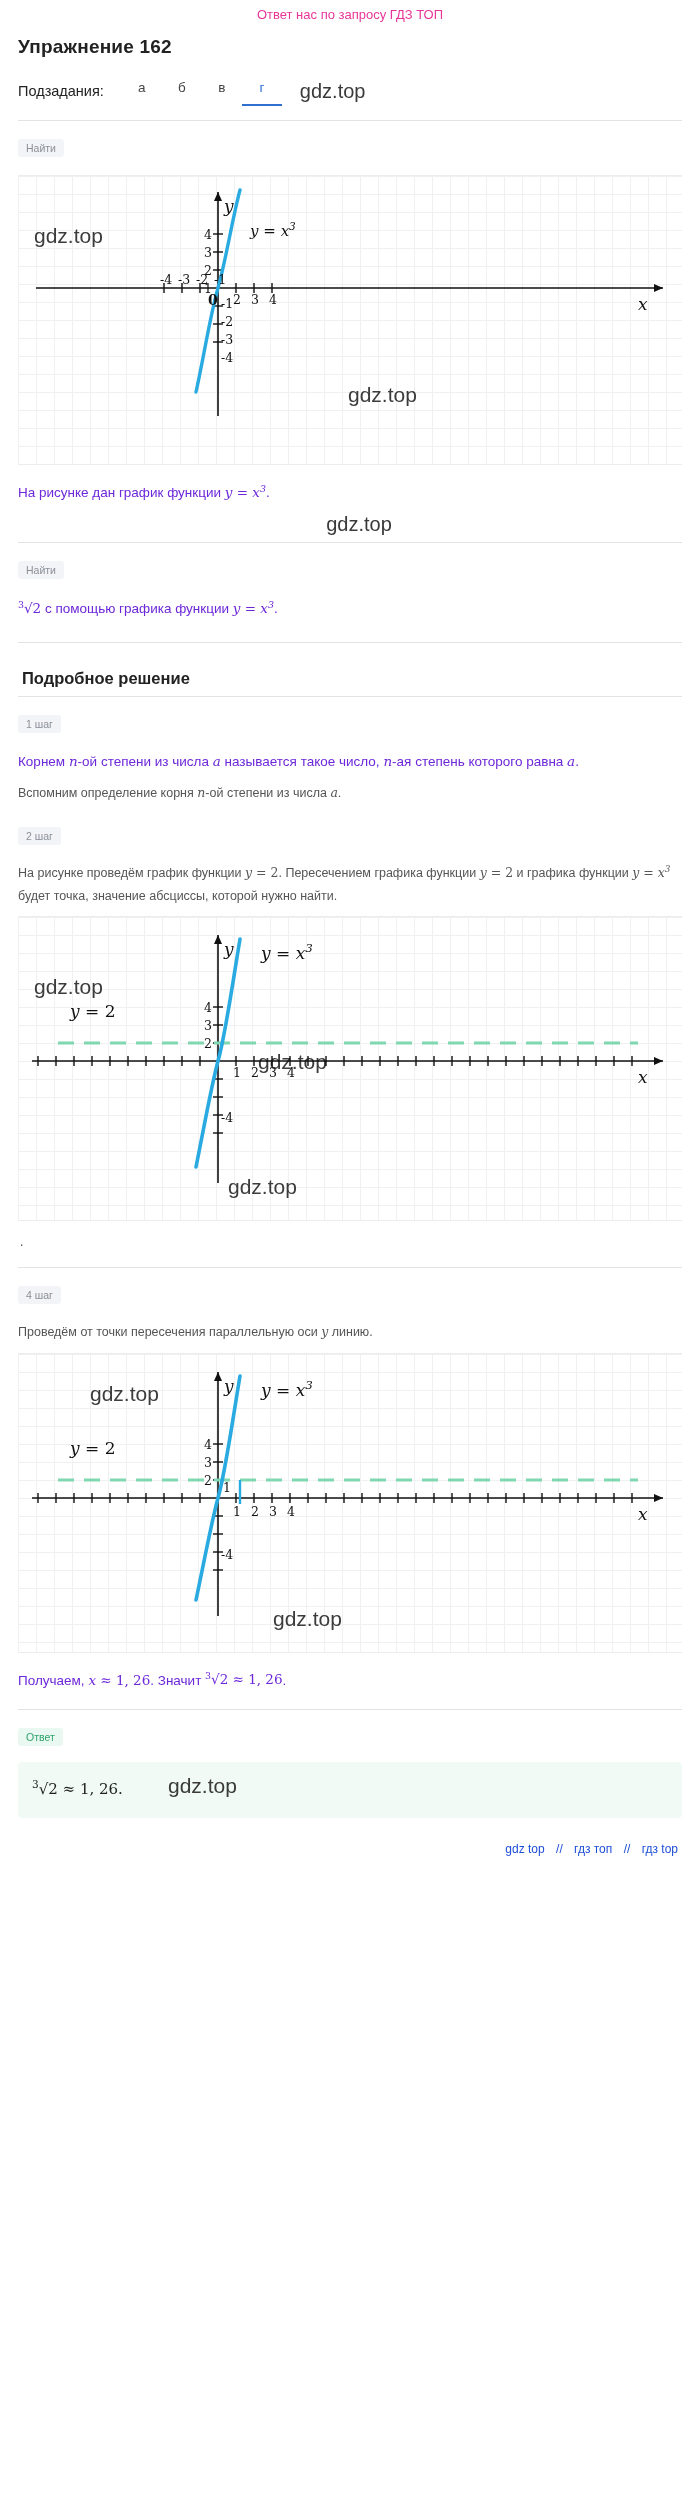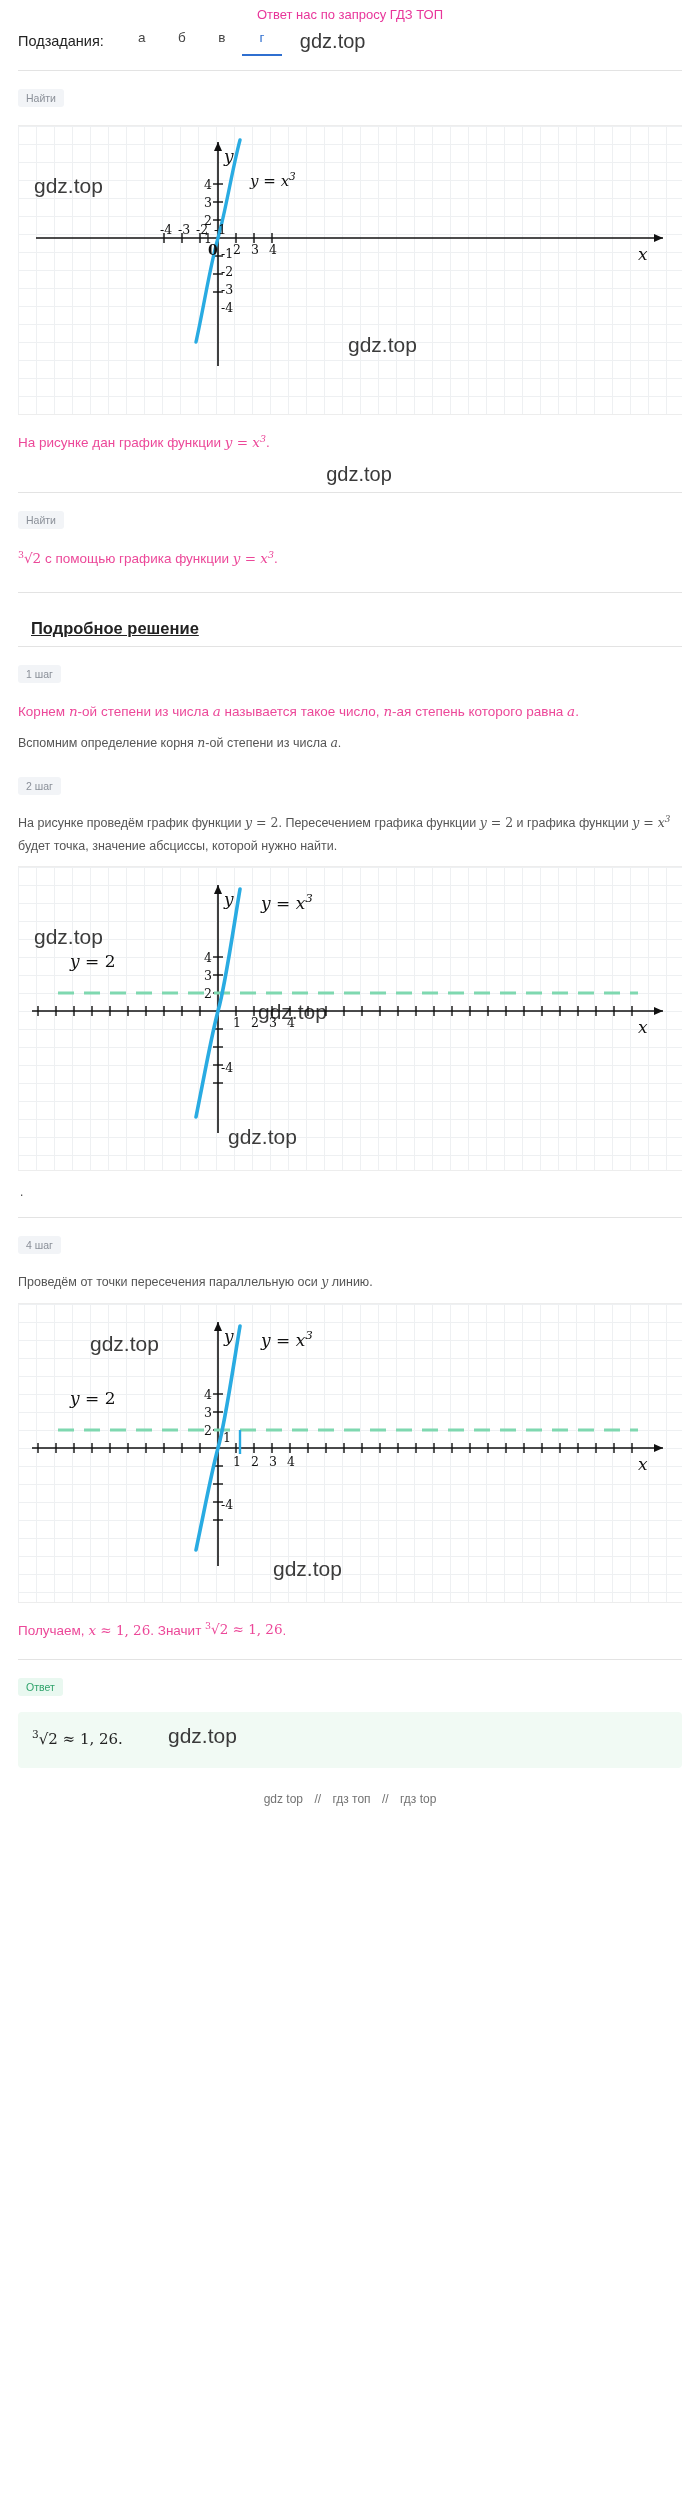--- a/index.html
+++ b/index.html
@@ -76,34 +76,33 @@
     padding: 3px 8px;
     margin: 4px 0 10px 0;
   }
   .tag.answer {
     color: #2fa36b;
     background: #e9f8f0;
   }
   .text {
     font-size: 13.5px;
     line-height: 1.85;
-    color: #ec4899;
+    color: #6d28d9;
     margin: 6px 0;
   }
   .text.small {
     font-size: 12.5px;
     color: #555;
   }
   .mathi { font-family: "DejaVu Serif", serif; font-style: italic; }
   h2.section {
     font-size: 16.5px;
     font-weight: bold;
     color: #222;
-    margin: 26px 0 8px 13px;
-    text-decoration: underline;
+    margin: 26px 0 8px 4px;
   }
   .grid-figure {
     position: relative;
     width: 100%;
     background-image:
       linear-gradient(to right, #eef0f2 1px, transparent 1px),
       linear-gradient(to bottom, #eef0f2 1px, transparent 1px);
     background-size: 18px 18px;
     border-top: 1px solid #ededed;
     border-bottom: 1px solid #ededed;
@@ -143,37 +142,38 @@
     color: #222;
   }
   .answer-box .wmans {
     position: absolute;
     left: 150px;
     top: 12px;
     font-size: 21px;
     color: #3a3a3a;
   }
   .footer {
-    text-align: center;
+    text-align: right;
     font-size: 12px;
-    color: #737373;
+    color: #1d4ed8;
     padding: 14px 0 10px 0;
   }
   .footer span { margin: 0 4px; }
   .dot { font-size: 12px; color: #444; margin: 10px 0 2px 2px; }
   sup.sup { font-size: 0.7em; vertical-align: super; }
   .frm { font-family: "DejaVu Serif", serif; }
 </style>
 </head>
 <body>
 
 <div class="page">
 
   <div class="topbanner">Ответ нас по запросу ГДЗ ТОП</div>
 
+  <h1 class="title">Упражнение 162</h1>
 
   <div class="subtasks">
     <span class="lbl">Подзадания:</span>
     <span class="subtask">а</span>
     <span class="subtask">б</span>
     <span class="subtask">в</span>
     <span class="subtask active">г</span>
     <span class="wm-inline">gdz.top</span>
   </div>
 

